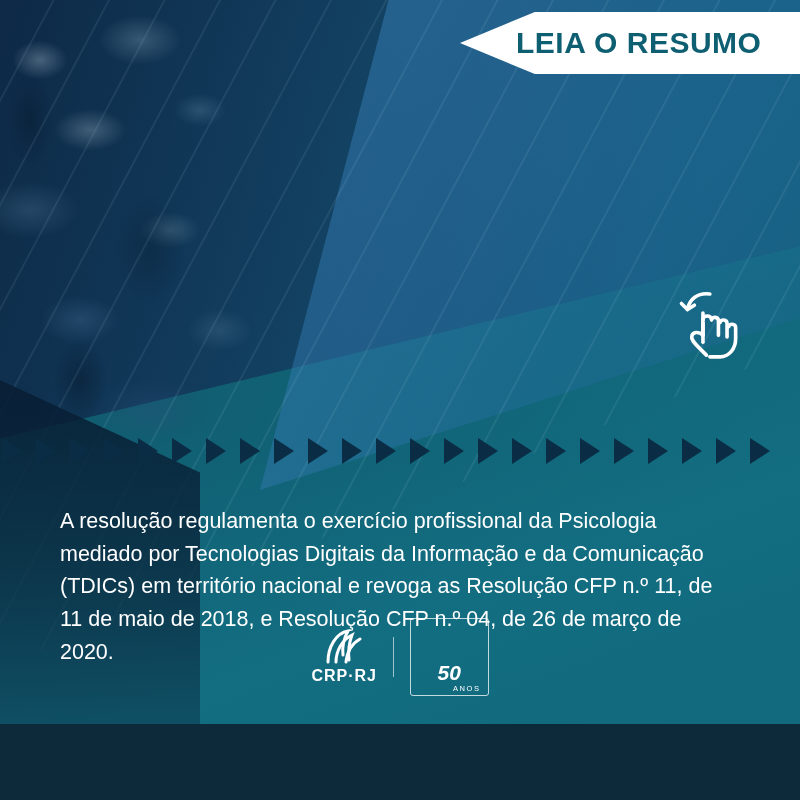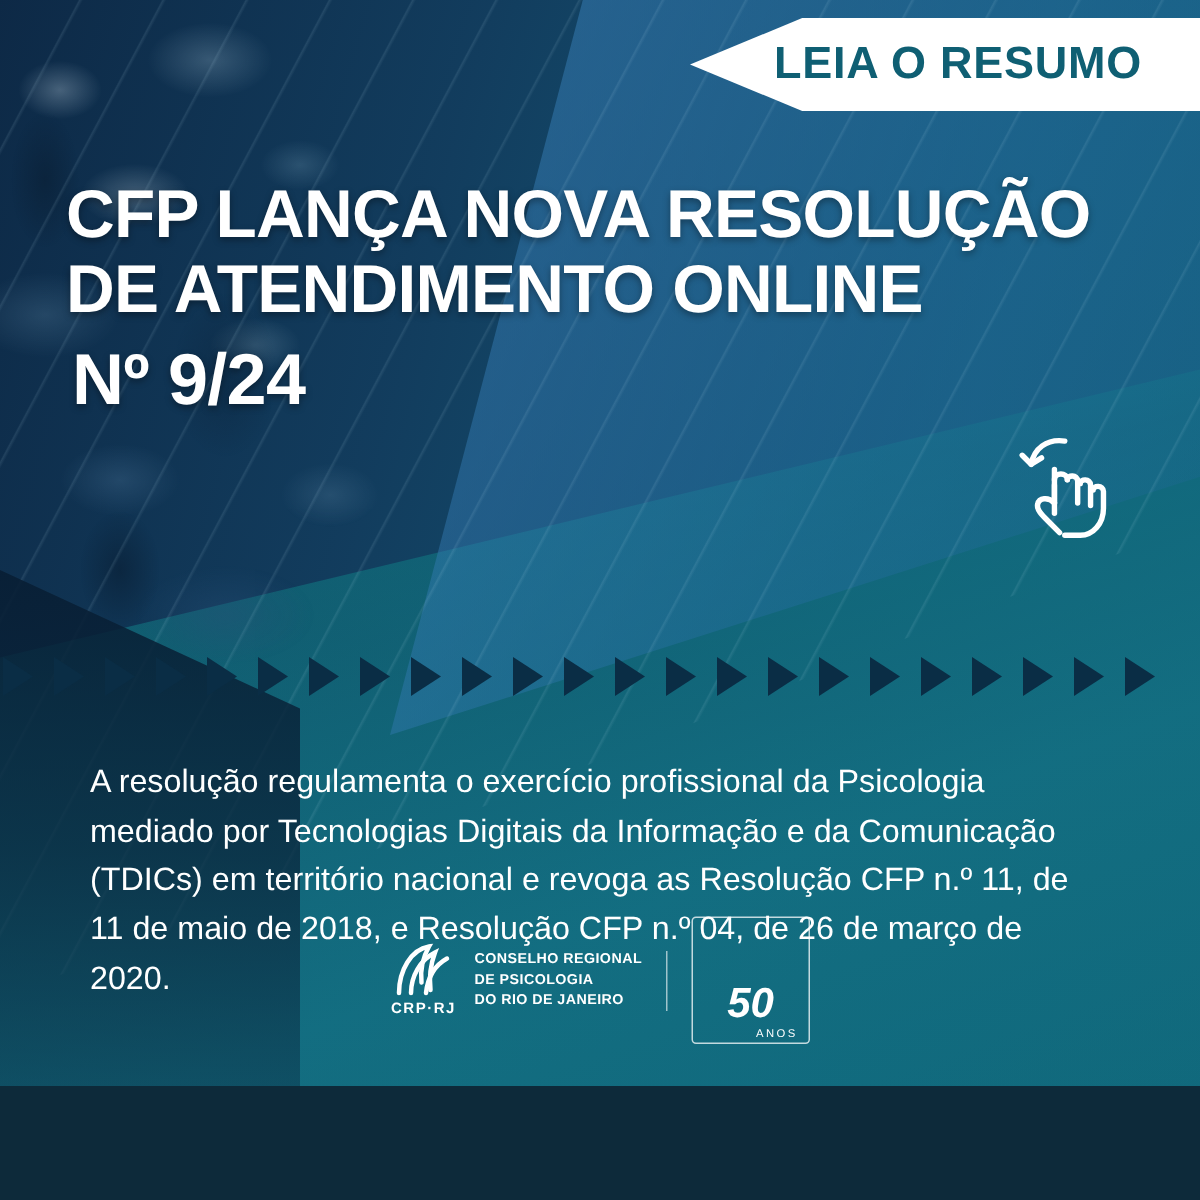--- a/index.html
+++ b/index.html
@@ -194,21 +194,21 @@
     justify-content: center;
     gap: 12px;
   }
   .crp-mark {
     display: flex;
     flex-direction: column;
     align-items: center;
     color: #ffffff;
   }
   .crp-label {
-    font-size: 10px;
+    font-size: 16px;
     font-weight: bold;
     letter-spacing: 1px;
     margin-top: 2px;
   }
   .crp-words {
     color: #ffffff;
     font-size: 9.5px;
     font-weight: bold;
     line-height: 1.45;
     letter-spacing: 0.3px;
@@ -223,21 +223,21 @@
   .anniv {
     display: flex;
     flex-direction: column;
     align-items: center;
     color: #ffffff;
     border: 1px solid rgba(255,255,255,0.75);
     border-radius: 3px;
     padding: 3px 7px 2px 7px;
   }
   .anniv-num {
-    font-size: 28px;
+    font-size: 21px;
     font-weight: bold;
     line-height: 1;
     font-style: italic;
     margin-top: 40px;
   }
   .anniv-word {
     font-size: 7.5px;
     letter-spacing: 1.6px;
     margin-top: 1px;
     margin-left: 35px;
@@ -254,25 +254,20 @@
   <div class="slab-lightblue"></div>
   <div class="texture"></div>
   <div class="texture-dark"></div>
   <div class="streaks"></div>
   <div class="lower-left-dark"></div>
 
   <div class="ribbon">
     <span class="ribbon-text">LEIA O RESUMO</span>
   </div>
 
-  <div class="headline">
-    <div>CFP LANÇA NOVA RESOLUÇÃO</div>
-    <div>DE ATENDIMENTO ONLINE</div>
-    <div class="num">Nº 9/24</div>
-  </div>
 
   <div class="tap-icon">
     <svg viewBox="0 0 100 100" width="86" height="86" fill="none" stroke="#ffffff" stroke-width="4.2" stroke-linecap="round" stroke-linejoin="round">
       <path d="M44 14 C 30 12, 20 20, 18 32"></path>
       <path d="M18 32 L 11 25 M18 32 L 26 27"></path>
       <path d="M36 36 L 36 62"></path>
       <path d="M36 62 C 31 57, 24 58, 23 63 C 22 67, 26 71, 31 76 L 40 85"></path>
       <path d="M36 48 L 36 70"></path>
       <path d="M46 44 C 46 40, 54 40, 54 45 L 54 62"></path>
       <path d="M56 47 C 56 43, 64 43, 64 48 L 64 64"></path>
@@ -315,25 +310,20 @@
 
   <div class="footer">
     <div class="crp-mark">
       <svg width="44" height="36" viewBox="0 0 44 36">
         <path d="M6 33 C 6 18, 14 4, 26 2 C 22 9, 20 17, 21 26" fill="none" stroke="#ffffff" stroke-width="3" stroke-linecap="round"></path>
         <path d="M14 33 C 14 22, 20 11, 30 6 C 27 14, 26 22, 27 31" fill="none" stroke="#ffffff" stroke-width="3" stroke-linecap="round"></path>
         <path d="M24 33 C 25 24, 29 15, 38 10" fill="none" stroke="#ffffff" stroke-width="3" stroke-linecap="round"></path>
       </svg>
       <span class="crp-label">CRP·RJ</span>
     </div>
-    <div class="crp-words">
-      <div>CONSELHO REGIONAL</div>
-      <div>DE PSICOLOGIA</div>
-      <div>DO RIO DE JANEIRO</div>
-    </div>
     <div class="divider-v"></div>
     <div class="anniv">
       <span class="anniv-num">50</span>
       <span class="anniv-word">ANOS</span>
     </div>
   </div>
 
 </div>
 
 </body></html>

